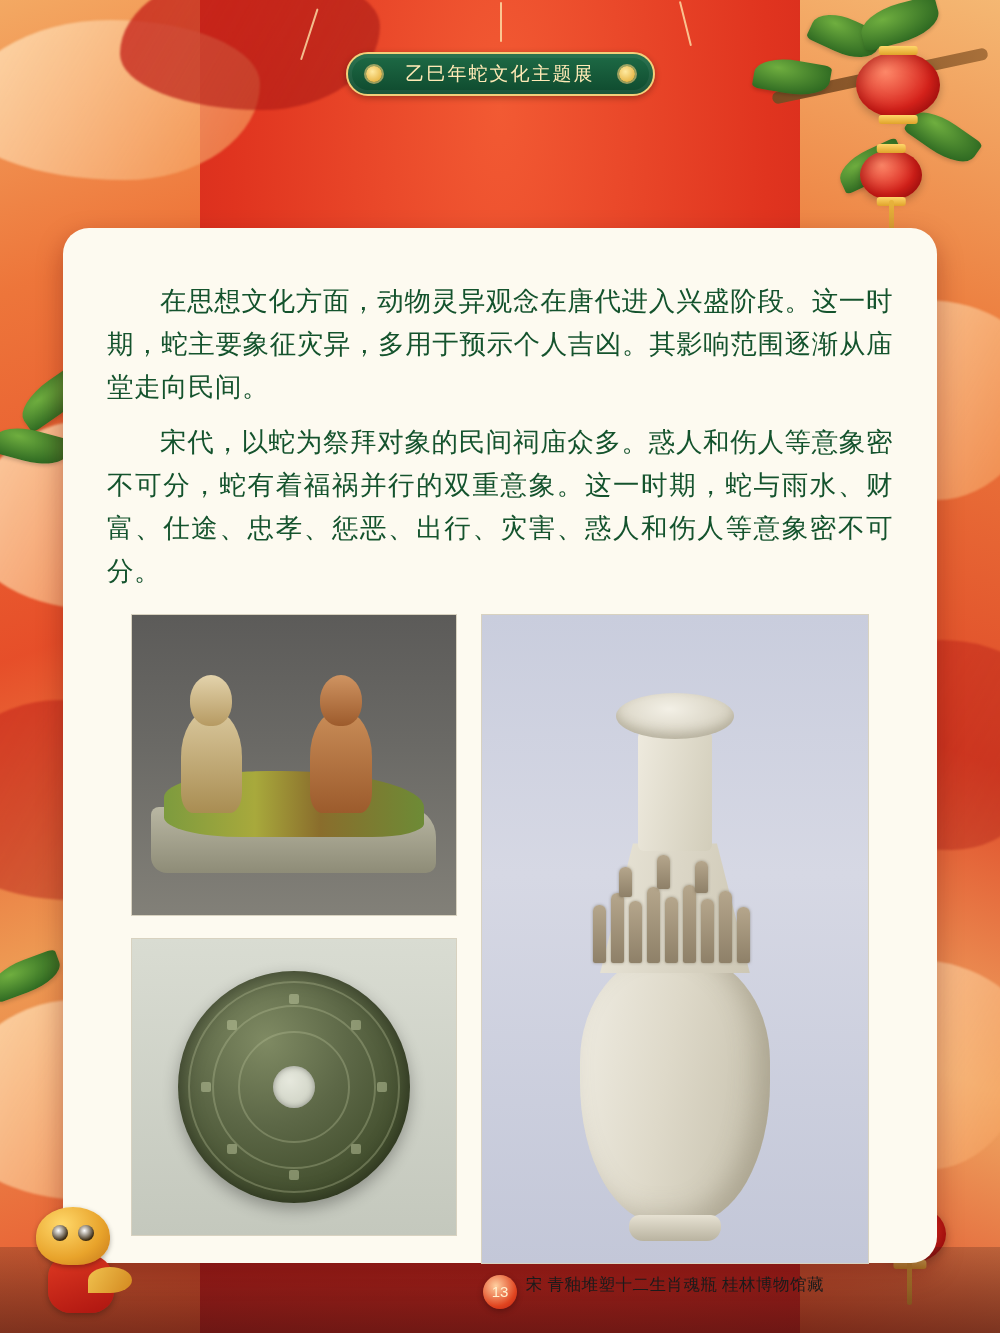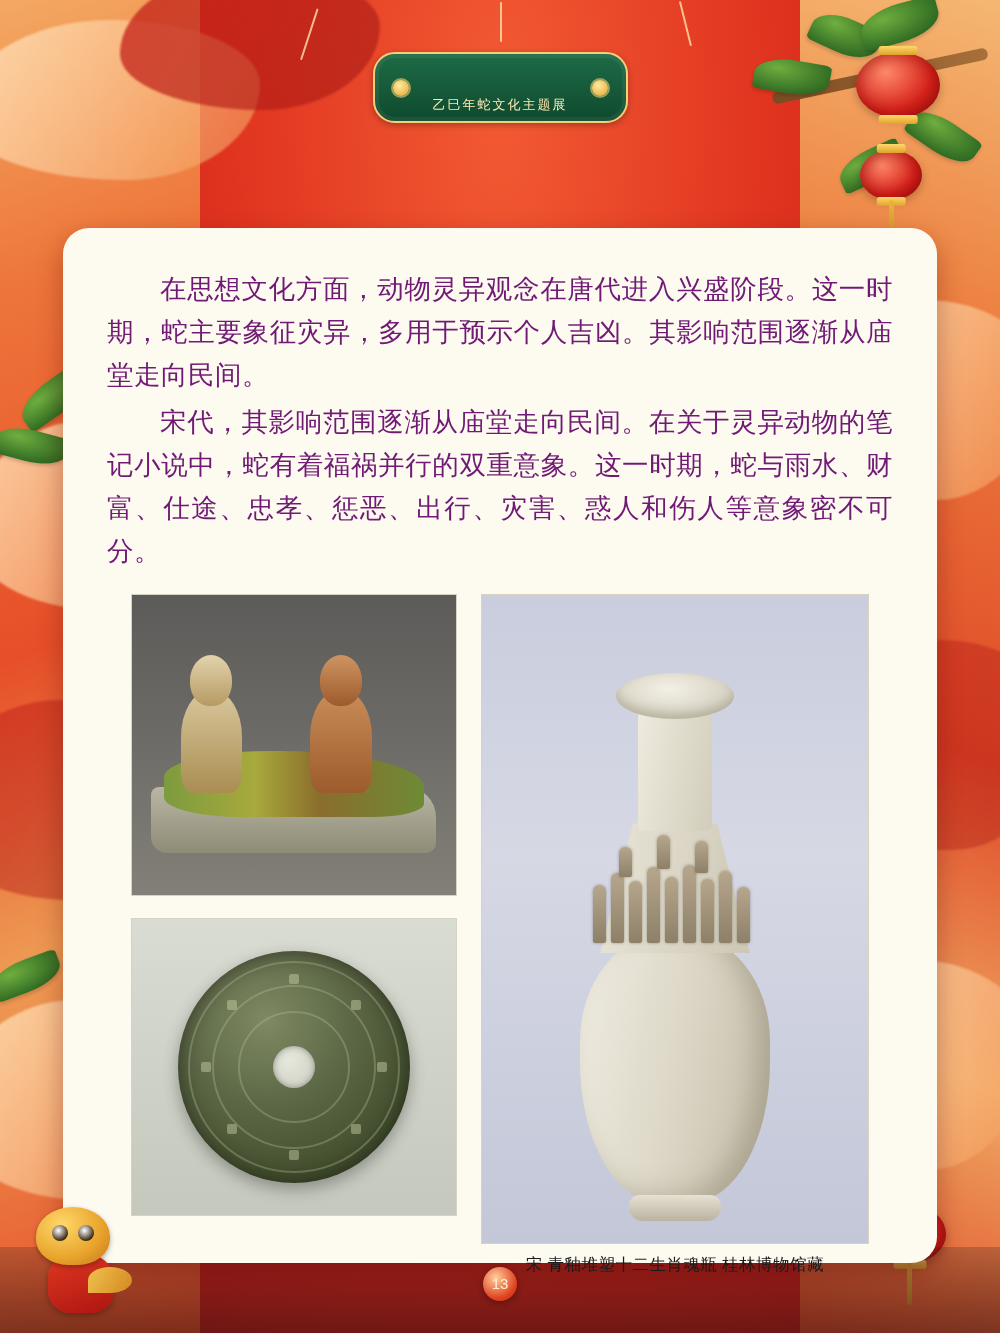--- a/index.html
+++ b/index.html
@@ -123,25 +123,24 @@
     width: 16px; height: 16px;
     margin-top: -8px;
     background: radial-gradient(circle at 40% 35%, #ffeaa0, #e0a62a);
     border-radius: 50%;
     box-shadow: 0 0 0 2px rgba(243,207,122,.6);
   }
   .subtitle-wrap::before { left: 18px; }
   .subtitle-wrap::after { right: 18px; }
   .subtitle {
     font-family: "Liberation Sans", "DejaVu Sans", sans-serif;
-    font-size: 13px;
+    font-size: 19px;
     letter-spacing: 2px;
     color: #ffeab6;
     white-space: nowrap;
-    margin-top: 35px;
   }
 
   
   .card {
     position: absolute;
     left: 63px;
     top: 228px;
     width: 874px;
     height: 1035px;
     background: #fdfaf0;
@@ -151,24 +150,24 @@
     padding: 0;
     box-sizing: border-box;
   }
   .card-inner {
     padding: 40px 44px 0 44px;
   }
   .para {
     font-family: "Liberation Serif", "DejaVu Serif", serif;
     font-size: 26.5px;
     line-height: 1.62;
-    color: #701a75;
+    color: #14532d;
     text-align: justify;
     text-indent: 2em;
-    margin: 0 0 4px 0;
+    margin: 12px 0 4px 0;
     letter-spacing: .5px;
   }
 
   .figures {
     margin-top: 22px;
     display: flex;
     gap: 24px;
     padding: 0 24px;
   }
   .col-left { width: 346px; }
@@ -330,21 +329,21 @@
     width: 13px;
     background: linear-gradient(180deg,#b5a68c,#8e8068);
     border-radius: 6px 6px 2px 2px;
     box-shadow: 0 0 3px rgba(90,80,60,.5);
   }
 
   
   .page-num {
     position: absolute;
     left: 50%;
-    bottom: 32px;
+    bottom: 24px;
     transform: translateX(-50%);
     width: 34px; height: 34px;
     border-radius: 50%;
     background: radial-gradient(circle at 38% 32%, #ffd0a0, #e0441f 65%, #b81f13 100%);
     color: #fff1cf;
     font-family: "Liberation Sans","DejaVu Sans",sans-serif;
     font-size: 15px;
     line-height: 34px;
     text-align: center;
     z-index: 9;
@@ -438,21 +437,21 @@
 
   <div class="header">
     <div class="subtitle-wrap">
       <div class="subtitle">乙巳年蛇文化主题展</div>
     </div>
   </div>
 
   <div class="card">
     <div class="card-inner">
       <p class="para">在思想文化方面，动物灵异观念在唐代进入兴盛阶段。这一时期，蛇主要象征灾异，多用于预示个人吉凶。其影响范围逐渐从庙堂走向民间。</p>
-      <p class="para">宋代，其影响范围逐渐从庙堂走向民间。在关于灵异动物的笔记小说中，蛇有着福祸并行的双重意象。这一时期，蛇与雨水、财富、仕途、忠孝、惩恶、出行、灾害、惑人和伤人等意象密不可分。</p>
+      <p class="para">宋代，以蛇为祭拜对象的民间祠庙众多。惑人和伤人等意象密不可分，蛇有着福祸并行的双重意象。这一时期，蛇与雨水、财富、仕途、忠孝、惩恶、出行、灾害、惑人和伤人等意象密不可分。</p>
 
       <div class="figures">
 
         <div class="col-left">
 
           <figure class="figure">
             <div class="photo photo-figurine">
               <div class="fg-base"></div>
               <div class="fg-body"></div>
               <div class="fg-neck-l"></div>

